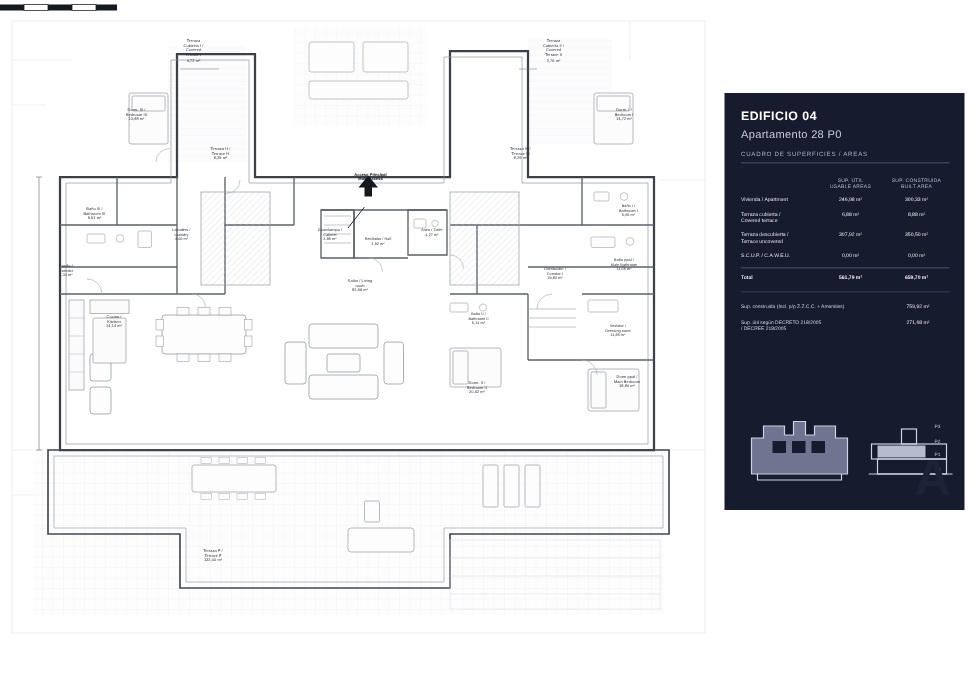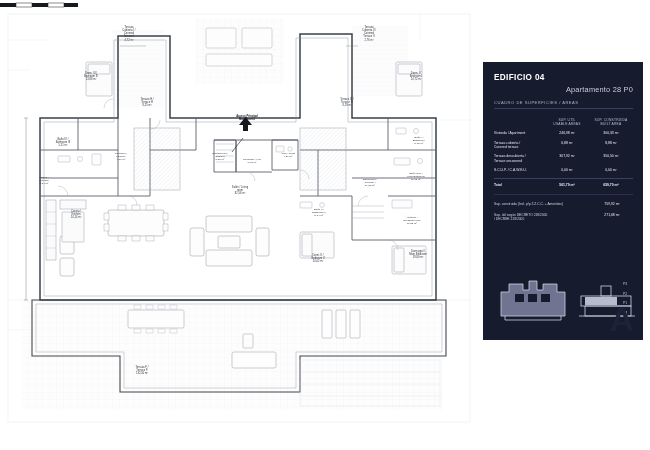--- a/index.html
+++ b/index.html
@@ -18,21 +18,21 @@
   .rlabel .a{display:block;}
 
   .accesslbl{position:absolute;font-size:2.7px;line-height:1.25;color:#15181f;
              text-align:center;font-weight:700;white-space:nowrap;}
 
   
   .panel{position:absolute;left:483px;top:62px;width:160px;height:278px;
          background:#171b2e;color:#e9eaf2;}
   .panel .inner{position:absolute;left:11px;top:11px;right:10px;}
   .ptitle{font-size:8.2px;font-weight:700;letter-spacing:.35px;color:#ffffff;}
-  .psub{font-size:7.4px;font-weight:400;color:#c8cbdd;margin-top:3px;letter-spacing:.2px;text-align:right;}
+  .psub{font-size:7.4px;font-weight:400;color:#c8cbdd;margin-top:3px;letter-spacing:.2px;}
   .pcap{font-size:4.1px;color:#aab0c8;margin-top:6px;letter-spacing:.5px;}
   .prule{height:1px;background:#3a4060;margin-top:3px;}
 
   .thead{display:flex;margin-top:9px;}
   .thead .sp{flex:1 1 auto;}
   .thead .c{width:44px;text-align:center;font-size:3.3px;line-height:1.35;
             color:#b9bed6;letter-spacing:.2px;}
   .trow{display:flex;align-items:flex-start;margin-top:4.6px;}
   .trow .n{flex:1 1 auto;font-size:3.4px;line-height:1.32;color:#dfe2ef;padding-right:3px;}
   .trow .v{width:44px;text-align:center;font-size:3.4px;color:#eceef7;padding-top:0px;}

